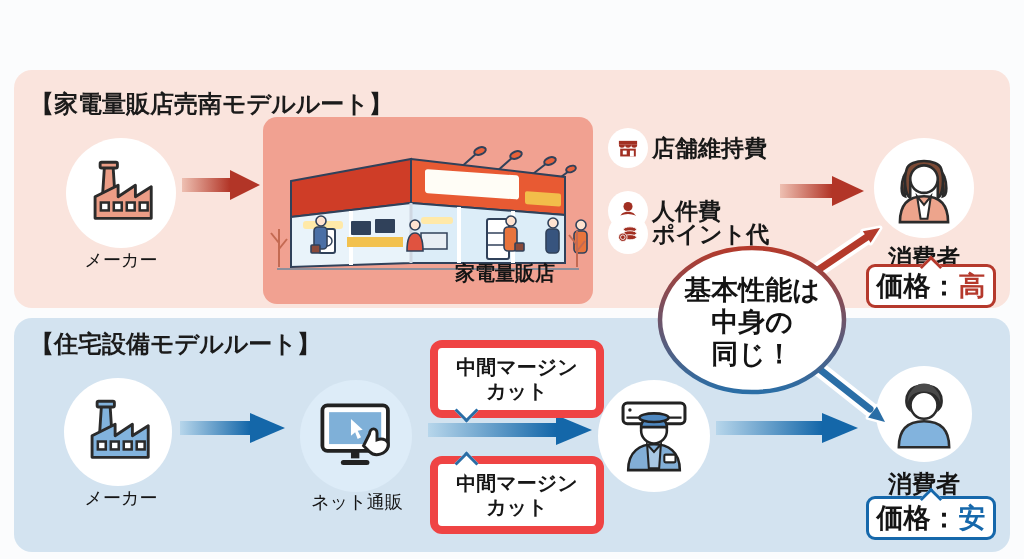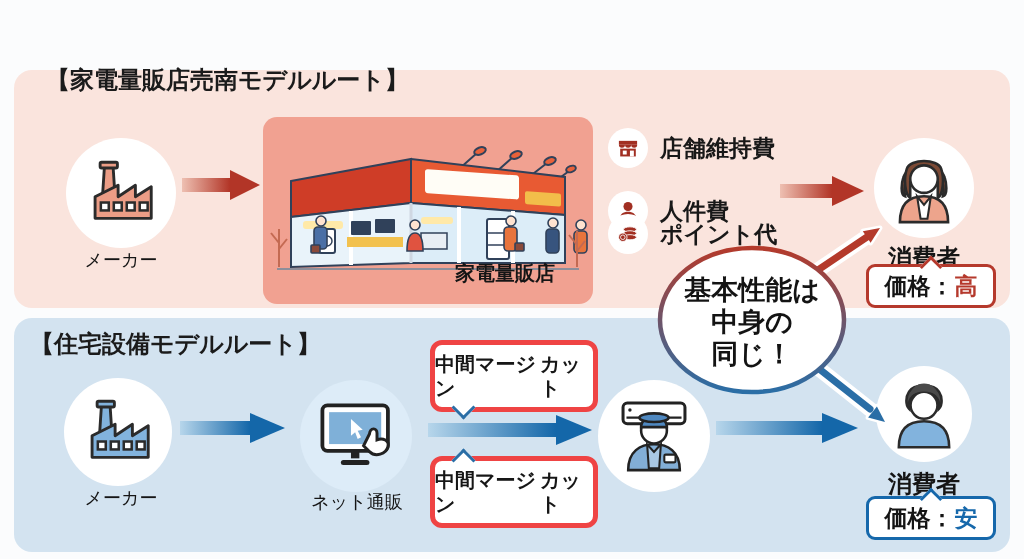--- a/index.html
+++ b/index.html
@@ -16,62 +16,62 @@
   }
   .title .hl{color:#c23a28;}
   .panel{border-radius:18px;}
   .panel-top{left:14px;top:70px;width:996px;height:238px;background:#fae4dd;}
   .panel-bottom{left:14px;top:318px;width:996px;height:234px;background:#d3e3f0;}
   .panel-heading{font-size:24px;font-weight:900;color:#1b1b1b;}
   .circle{border-radius:50%;background:#fff;display:flex;align-items:center;justify-content:center;}
   .node-label{font-size:18px;font-weight:400;text-align:center;color:#151515;}
   .store-card{left:263px;top:117px;width:330px;height:187px;background:#f1a191;border-radius:14px;overflow:hidden;}
   .store-label{left:420px;top:260px;width:170px;text-align:center;font-size:20px;font-weight:900;color:#151515;}
-  .cost-row{display:flex;align-items:center;gap:12px;}
+  .cost-row{display:flex;align-items:center;gap:4px;}
   .cost-icon-circle{width:40px;height:40px;border-radius:50%;background:#fff;display:flex;align-items:center;justify-content:center;flex:0 0 auto;}
   .cost-label{font-size:23px;font-weight:900;color:#181818;white-space:nowrap;}
   .price-box{
     width:124px;height:38px;background:#fff;border-radius:9px;
     display:flex;align-items:center;justify-content:center;gap:1px;
-    font-size:23px;font-weight:900;z-index:4;
+    font-size:27px;font-weight:900;z-index:4;
   }
   .price-box.red{border:3px solid #b5392c;}
   .price-box.blue{border:3px solid #1668ab;}
   .price-box .val-red{color:#b5392c;}
   .price-box .val-blue{color:#1668ab;}
   .pointer{
     position:absolute;top:-8px;left:50%;width:13px;height:13px;background:#fff;
     transform:translateX(-50%) rotate(45deg);
   }
   .pointer.red{border-left:3px solid #b5392c;border-top:3px solid #b5392c;}
   .pointer.blue{border-left:3px solid #1668ab;border-top:3px solid #1668ab;}
   .speech{
-    background:#fff;border:5px solid #ef4444;border-radius:12px;
-    width:158px;height:62px;display:flex;align-items:center;justify-content:center;
+    background:#fff;border:8px solid #ef4444;border-radius:12px;
+    width:158px;height:62px;display:flex;flex-direction:column;align-items:center;justify-content:center;
     font-size:20px;font-weight:900;line-height:24px;color:#161616;z-index:3;
   }
   .speech .tail{position:absolute;width:14px;height:14px;background:#fff;}
   .speech .tail.down{bottom:-9px;left:20px;transform:rotate(45deg);border-right:3px solid #2a6ea6;border-bottom:3px solid #2a6ea6;}
   .speech .tail.up{top:-9px;left:20px;transform:rotate(45deg);border-left:3px solid #2a6ea6;border-top:3px solid #2a6ea6;}
   .center-bubble-text{
     left:662px;top:274px;width:180px;text-align:center;
     font-size:27px;font-weight:900;line-height:32px;color:#131313;z-index:6;
   }
   .center-bubble-text span{display:block;}
   .z5{z-index:5;}
   .consumer-label{font-size:24px;font-weight:900;text-align:center;color:#151515;}
 </style>
 </head>
 <body>
 
 <div class="canvas">
 
 
   <div class="abs panel panel-top"></div>
-  <div class="abs panel-heading" style="left:30px;top:64px;margin-left:16px;">【家電量販店売南モデルルート】</div>
+  <div class="abs panel-heading" style="left:30px;top:88px;">【家電量販店売南モデルルート】</div>
 
   <div class="abs circle" style="left:66px;top:138px;width:110px;height:110px;">
     <span>
       <svg width="72" height="72" viewBox="0 0 100 100">
         <polygon points="24,62 27,16 39,16 42,62" fill="#eb9d86" stroke="#2b2b2b" stroke-width="4" stroke-linejoin="round"></polygon>
         <rect x="21" y="10" width="24" height="8" rx="2" fill="#eb9d86" stroke="#2b2b2b" stroke-width="4"></rect>
         <polygon points="14,88 14,58 46,42 46,58 70,42 70,58 92,44 92,88" fill="#eb9d86" stroke="#2b2b2b" stroke-width="4" stroke-linejoin="round"></polygon>
         <rect x="22" y="66" width="11" height="11" fill="#fff" stroke="#2b2b2b" stroke-width="3.5"></rect>
         <rect x="40" y="66" width="11" height="11" fill="#fff" stroke="#2b2b2b" stroke-width="3.5"></rect>
         <rect x="58" y="66" width="11" height="11" fill="#fff" stroke="#2b2b2b" stroke-width="3.5"></rect>

